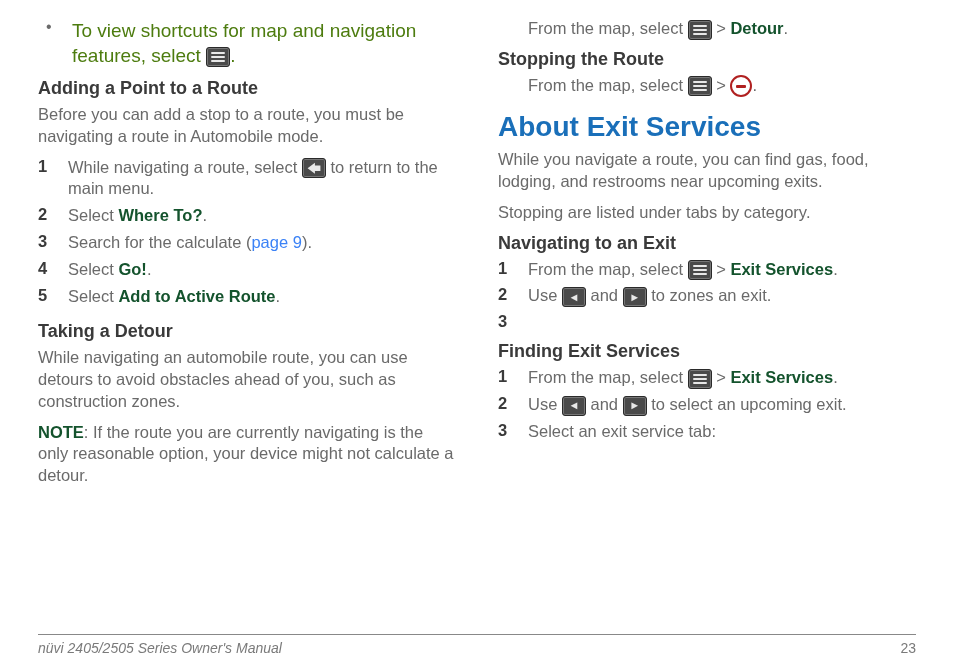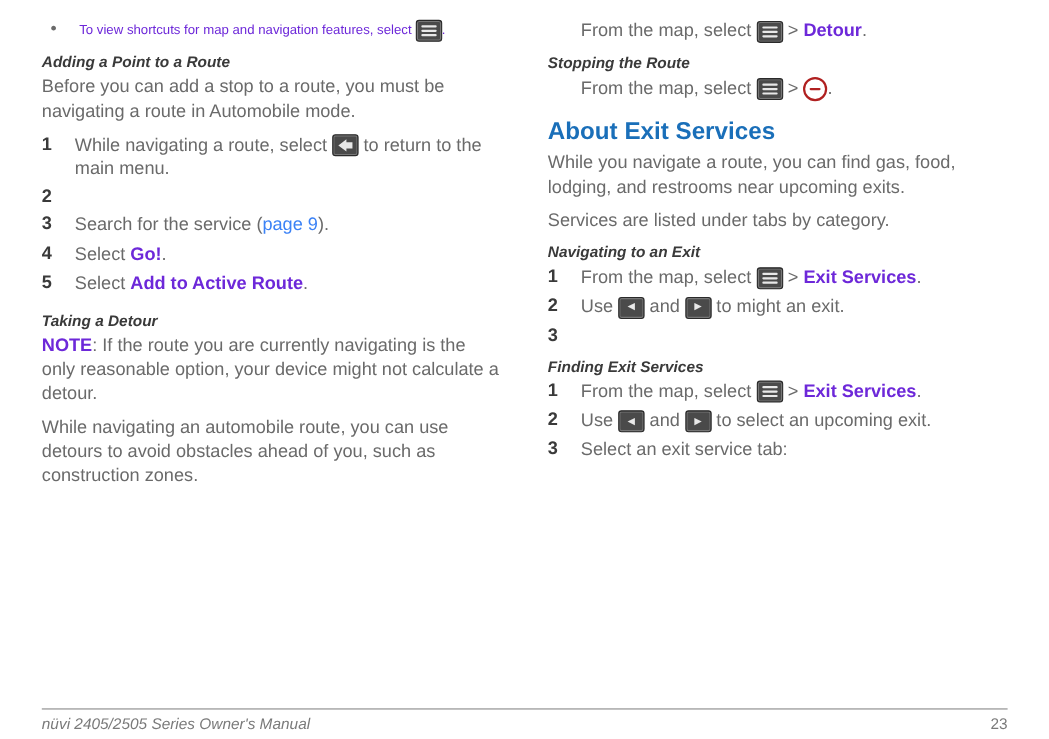--- a/index.html
+++ b/index.html
@@ -9,29 +9,29 @@
   width: 954px;
   height: 672px;
   padding: 18px 38px 0 38px;
   color: #3a3a3a;
   position: relative;
 }
 .cols { display: flex; gap: 42px; }
 .col { flex: 1; min-width: 0; }
 .bullet-row { display: flex; margin-bottom: 10px; }
 .bullet-mark { width: 34px; padding-left: 8px; font-size: 16px; color: #6a6a6a; flex-shrink: 0; }
-.bullet-text { font-size: 12px; line-height: 1.32; color: #6d28d9; }
-.h-sub { font-size: 14px; font-weight: bold; color: #3a3a3a; margin-top: 8px; margin-bottom: 5px; font-style: italic; }
-.h-sec { font-size: 22px; font-weight: bold; color: #1a6fb9; margin-top: 14px; margin-bottom: 6px; }
+.bullet-text { font-size: 19px; line-height: 1.32; color: #4d7c0f; }
+.h-sub { font-size: 18px; font-weight: bold; color: #3a3a3a; margin-top: 8px; margin-bottom: 5px; }
+.h-sec { font-size: 28px; font-weight: bold; color: #1a6fb9; margin-top: 14px; margin-bottom: 6px; }
 .para { font-size: 16.5px; line-height: 1.32; color: #6a6a6a; margin-bottom: 9px; }
 .step-row { display: flex; margin-bottom: 5px; }
 .step-num { width: 30px; font-size: 16.5px; font-weight: bold; color: #3a3a3a; flex-shrink: 0; }
 .step-text { font-size: 16.5px; line-height: 1.32; color: #6a6a6a; }
 .indent { padding-left: 30px; }
-.strong { font-weight: bold; color: #6d28d9; }
+.strong { font-weight: bold; color: #14532d; }
 .link { color: #3b82f6; }
 .icon-menu {
   display: inline-flex; vertical-align: middle; width: 24px; height: 20px;
   background: #4a4a4a; border-radius: 3px; border: 1px solid #2a2a2a;
   flex-direction: column; justify-content: center; align-items: center;
   gap: 2px; padding: 3px 4px; box-shadow: inset 0 0 0 1px #777;
 }
 .icon-menu span { display: block; width: 100%; height: 2px; background: #e8e8e8; border-radius: 1px; }
 .icon-back {
   display: inline-flex; vertical-align: middle; width: 24px; height: 20px;
@@ -51,21 +51,21 @@
   align-items: center; justify-content: center; position: relative;
 }
 .icon-stop::after { content: ""; display: block; width: 10px; height: 2.5px; background: #b02020; border-radius: 1px; }
 .icon-exitsearch {
   display: inline-flex; vertical-align: middle; width: 26px; height: 22px;
   background: #eaeaea; border: 1px solid #888; border-radius: 3px;
   align-items: center; justify-content: center; position: relative; font-size: 11px;
 }
 .icon-exitsearch svg { width: 18px; height: 16px; }
 .footer {
-  position: absolute; left: 38px; right: 38px; bottom: 6px;
+  position: absolute; left: 38px; right: 38px; bottom: 16px;
   border-top: 1px solid #888; padding-top: 5px;
   display: flex; justify-content: space-between;
   font-size: 14px; color: #7a7a7a; font-style: italic;
 }
 .footer .pageno { font-style: normal; }
 </style>
 </head>
 <body>
 
 <div class="cols">
@@ -92,48 +92,51 @@
       <span>While navigating a route, select </span><span class="icon-back">
             <svg viewBox="0 0 24 20">
               <path d="M5 10 L13 4 L13 7 L19 7 L19 13 L13 13 L13 16 Z" fill="#e8e8e8"></path>
             </svg>
           </span><span> to return to the main menu.</span>
     </div>
   </div>
 
   <div class="step-row">
     <div class="step-num">2</div>
+    <div class="step-text">
+      <span>Select </span><span class="strong">Where To?</span><span>.</span>
+    </div>
   </div>
 
   <div class="step-row">
     <div class="step-num">3</div>
     <div class="step-text">
-      <span>Search for the service (</span><span class="link">page 9</span><span>).</span>
+      <span>Search for the calculate (</span><span class="link">page 9</span><span>).</span>
     </div>
   </div>
 
   <div class="step-row">
     <div class="step-num">4</div>
     <div class="step-text">
       <span>Select </span><span class="strong">Go!</span><span>.</span>
     </div>
   </div>
 
   <div class="step-row">
     <div class="step-num">5</div>
     <div class="step-text">
       <span>Select </span><span class="strong">Add to Active Route</span><span>.</span>
     </div>
   </div>
 
   <div class="h-sub" style="margin-top:14px;">Taking a Detour</div>
+  <div class="para">While navigating an automobile route, you can use detours to avoid obstacles ahead of you, such as construction zones.</div>
   <div class="para">
     <span class="strong">NOTE</span><span>: If the route you are currently navigating is the only reasonable option, your device might not calculate a detour.</span>
   </div>
-  <div class="para">While navigating an automobile route, you can use detours to avoid obstacles ahead of you, such as construction zones.</div>
 
 </div>
 
 <div class="col">
 
   <div class="para indent">
     <span>From the map, select </span><span class="icon-menu">
           <span></span>
           <span></span>
           <span></span>
@@ -144,39 +147,39 @@
   <div class="para indent">
     <span>From the map, select </span><span class="icon-menu">
           <span></span>
           <span></span>
           <span></span>
         </span><span> &gt; </span><span class="icon-stop"></span><span>.</span>
   </div>
 
   <div class="h-sec">About Exit Services</div>
   <div class="para">While you navigate a route, you can find gas, food, lodging, and restrooms near upcoming exits.</div>
-  <div class="para">Services are listed under tabs by category.</div>
+  <div class="para">Stopping are listed under tabs by category.</div>
 
   <div class="h-sub">Navigating to an Exit</div>
 
   <div class="step-row">
     <div class="step-num">1</div>
     <div class="step-text">
       <span>From the map, select </span><span class="icon-menu">
             <span></span>
             <span></span>
             <span></span>
           </span><span> &gt; </span><span class="strong">Exit Services</span><span>.</span>
     </div>
   </div>
 
   <div class="step-row">
     <div class="step-num">2</div>
     <div class="step-text">
-      <span>Use </span><span class="icon-arrow">◄</span><span> and </span><span class="icon-arrow">►</span><span> to might an exit.</span>
+      <span>Use </span><span class="icon-arrow">◄</span><span> and </span><span class="icon-arrow">►</span><span> to zones an exit.</span>
     </div>
   </div>
 
   <div class="step-row">
     <div class="step-num">3</div>
   </div>
 
   <div class="h-sub" style="margin-top:10px;">Finding Exit Services</div>
 
   <div class="step-row">

